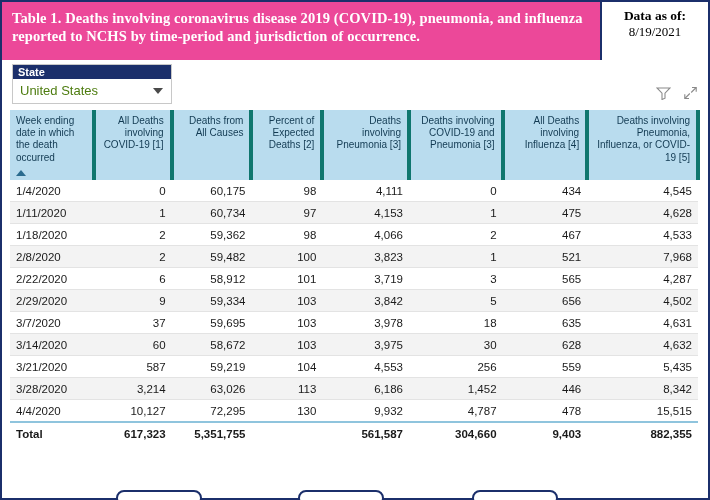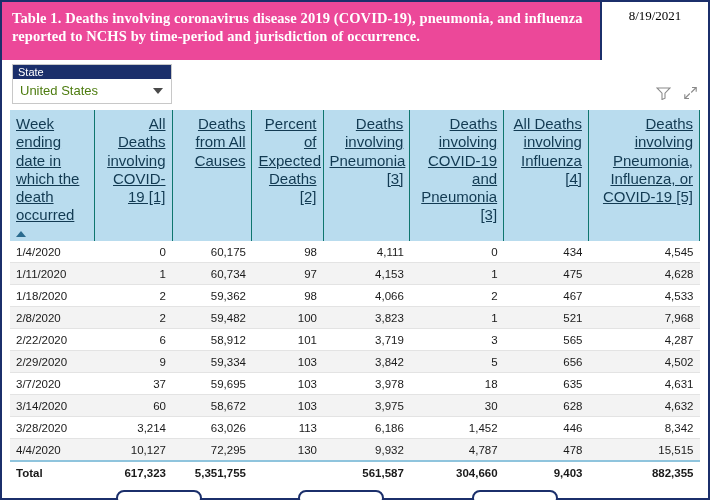--- a/index.html
+++ b/index.html
@@ -69,20 +69,21 @@
     border: 1px solid #c8c8c8;
     background: #ffffff;
     box-sizing: border-box;
   }
   .slicer-label {
     background: #1b2f6b;
     color: #ffffff;
     font-size: 11px;
     padding: 1px 5px;
     font-family: "Liberation Sans", sans-serif;
+    font-weight: bold;
   }
   .slicer-value-row {
     display: flex;
     align-items: center;
     justify-content: space-between;
     padding: 4px 6px 5px 7px;
     font-size: 13px;
     font-family: "Liberation Sans", sans-serif;
     color: #4d7c0f;
   }
@@ -116,28 +117,27 @@
   table.grid {
     border-collapse: collapse;
     width: 100%;
     table-layout: fixed;
     font-family: "Liberation Sans", sans-serif;
   }
   table.grid th {
     background: #b9dcee;
     color: #123a52;
     font-weight: normal;
-    font-size: 15px;
+    font-size: 10px;
     line-height: 1.22;
     vertical-align: top;
     padding: 5px 6px 16px 6px;
-    border-right: 1px solid #0f766e;
+    border-right: 4px solid #0f766e;
     box-sizing: border-box;
     position: relative;
-    text-decoration: underline;
   }
   table.grid th.first {
     text-align: left;
   }
   table.grid th.num {
     text-align: right;
   }
   th.first .sort-caret {
     position: absolute;
     left: 6px;
@@ -196,20 +196,21 @@
   .pill.p3 { left: 470px; width: 86px; }
 </style>
 </head>
 <body>
 
 <div id="app">
 
   <div class="header">
     <div class="header-title">Table 1. Deaths involving coronavirus disease 2019 (COVID-19), pneumonia, and influenza reported to NCHS by time-period and jurisdiction of occurrence.</div>
     <div class="header-asof">
+      <div class="asof-label">Data as of:</div>
       <div class="asof-value">8/19/2021</div>
     </div>
   </div>
 
   <div class="slicer-wrap">
     <div class="slicer">
       <div class="slicer-label">State</div>
       <div class="slicer-value-row">
         <span>United States</span>
         <span class="caret"></span>
@@ -335,20 +336,30 @@
             <td class="label">3/14/2020</td>
             <td class="num">60</td>
             <td class="num">58,672</td>
             <td class="num">103</td>
             <td class="num">3,975</td>
             <td class="num">30</td>
             <td class="num">628</td>
             <td class="num">4,632</td>
           </tr>
         <tr>
+            <td class="label">3/21/2020</td>
+            <td class="num">587</td>
+            <td class="num">59,219</td>
+            <td class="num">104</td>
+            <td class="num">4,553</td>
+            <td class="num">256</td>
+            <td class="num">559</td>
+            <td class="num">5,435</td>
+          </tr>
+        <tr>
             <td class="label">3/28/2020</td>
             <td class="num">3,214</td>
             <td class="num">63,026</td>
             <td class="num">113</td>
             <td class="num">6,186</td>
             <td class="num">1,452</td>
             <td class="num">446</td>
             <td class="num">8,342</td>
           </tr>
         <tr>

